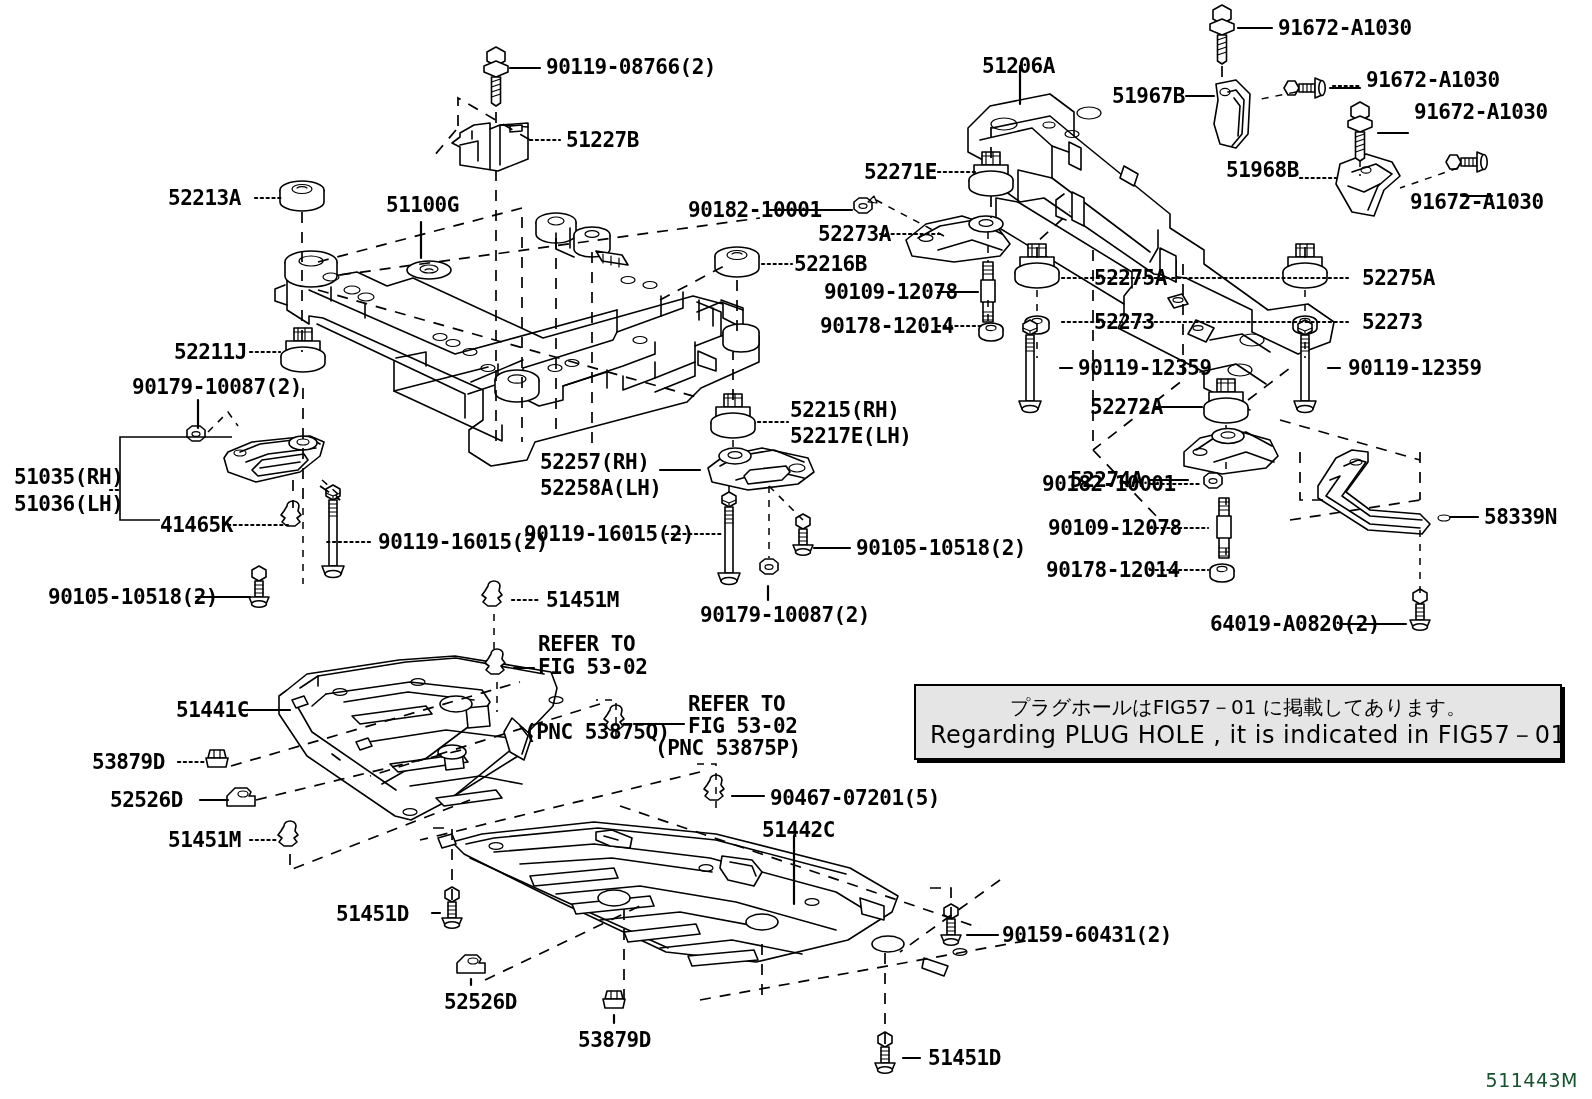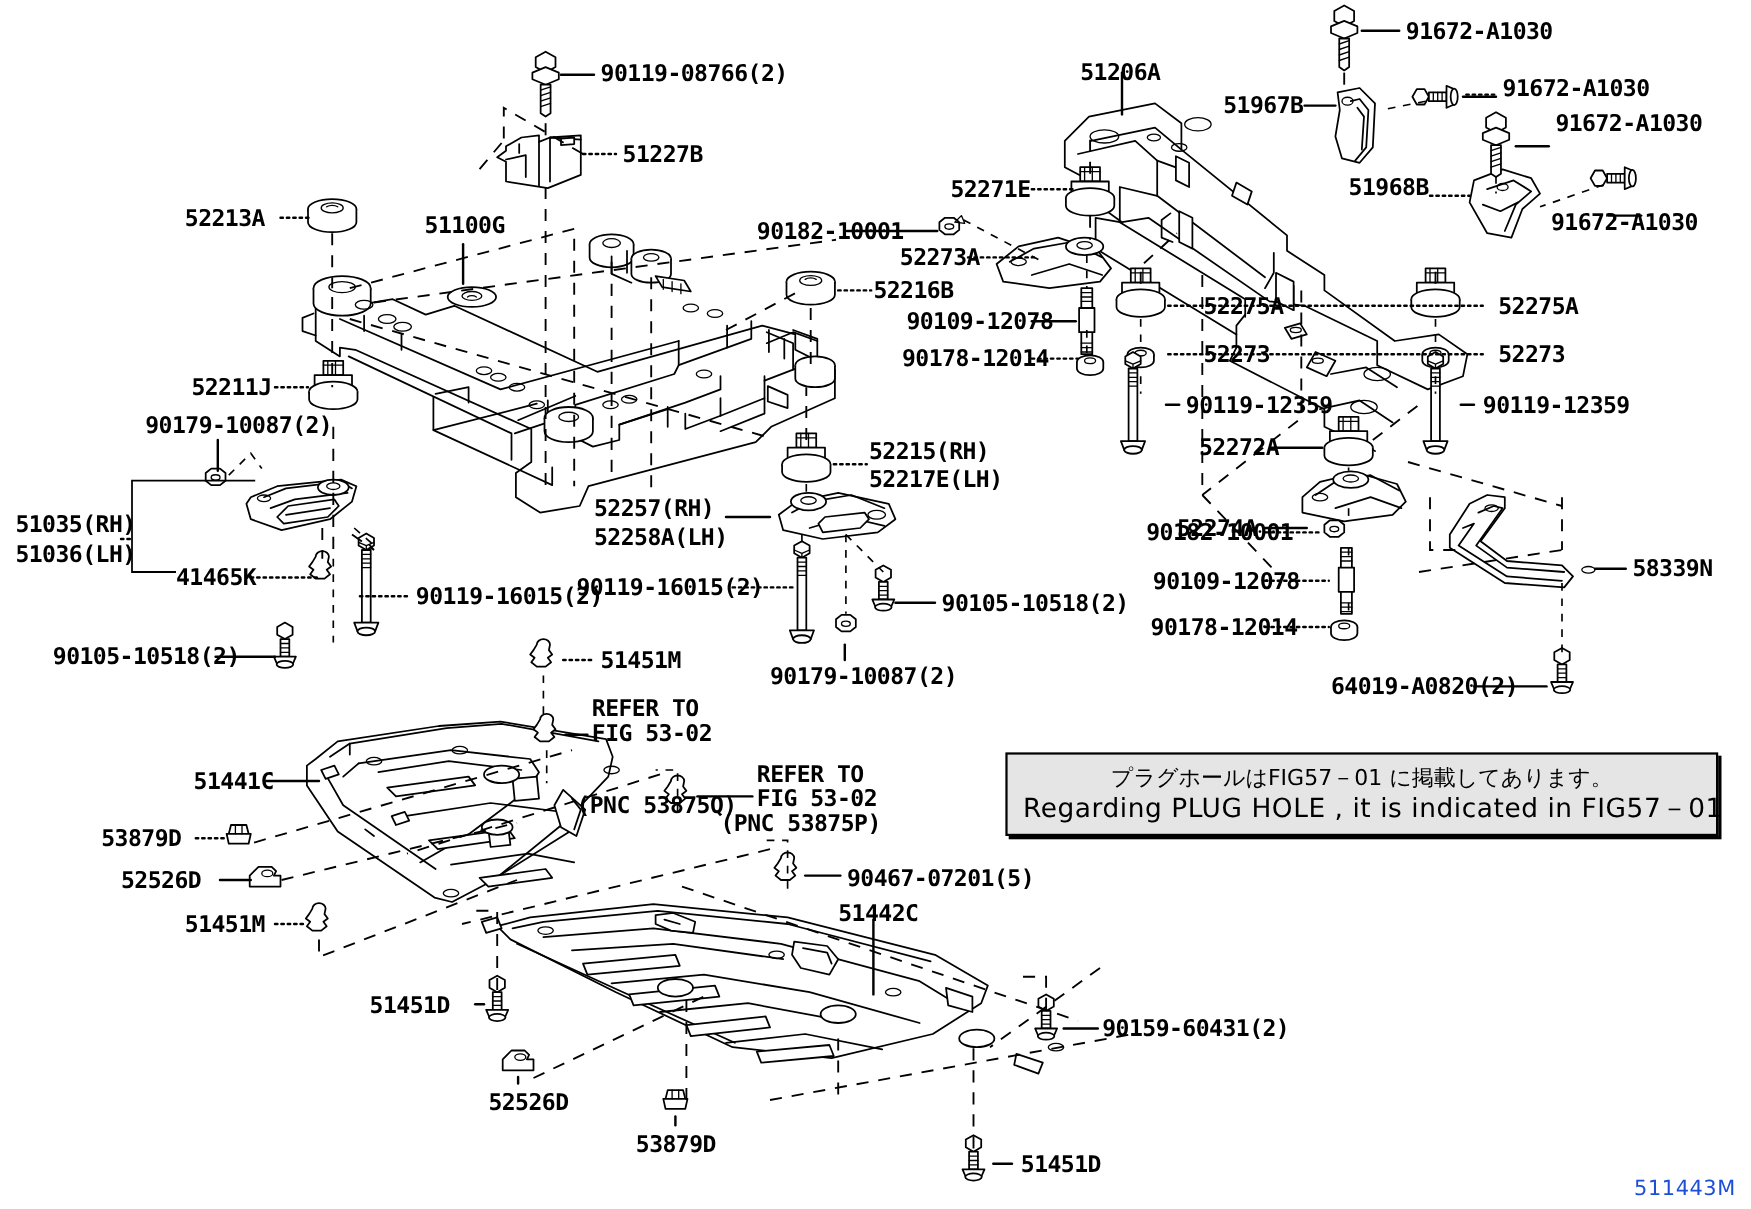--- a/index.html
+++ b/index.html
@@ -60,21 +60,21 @@
     font-weight: 700;
     line-height: 26px;
     white-space: pre;
   }
   .figid {
     position: absolute;
     right: 14px;
     bottom: 8px;
     font-family: "DejaVu Sans", "Liberation Sans", sans-serif;
     font-size: 19px;
-    color: #1d4ed8;
+    color: #14532d;
     letter-spacing: 0.5px;
     margin-left: 44px;
   }
 </style>
 </head>
 <body>
 
 <div id="sheet">
 
   <svg class="svgroot" viewBox="0 0 1592 1099" xmlns="http://www.w3.org/2000/svg">

